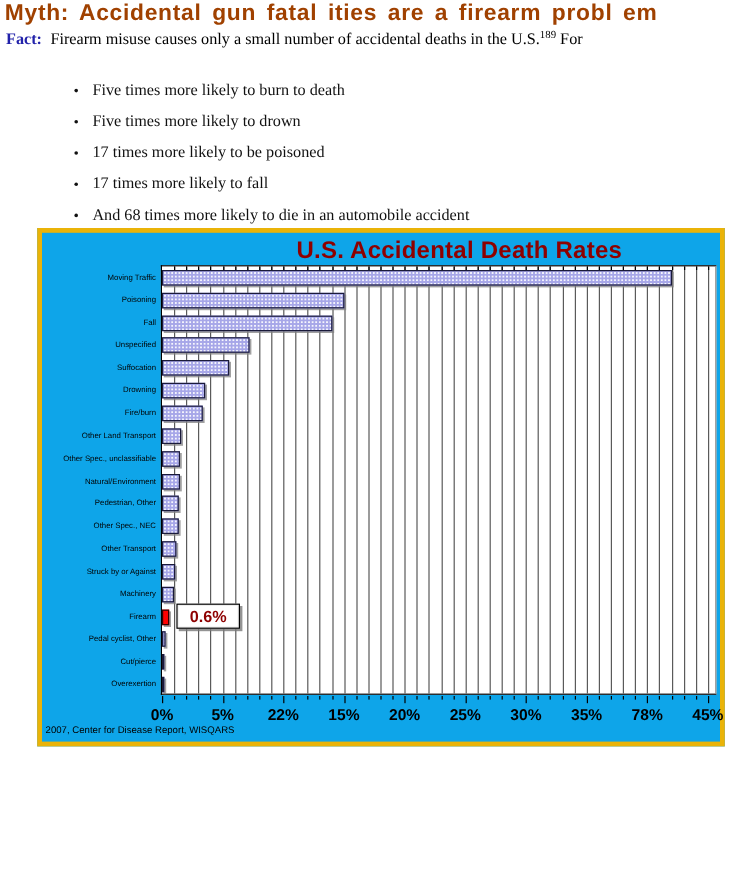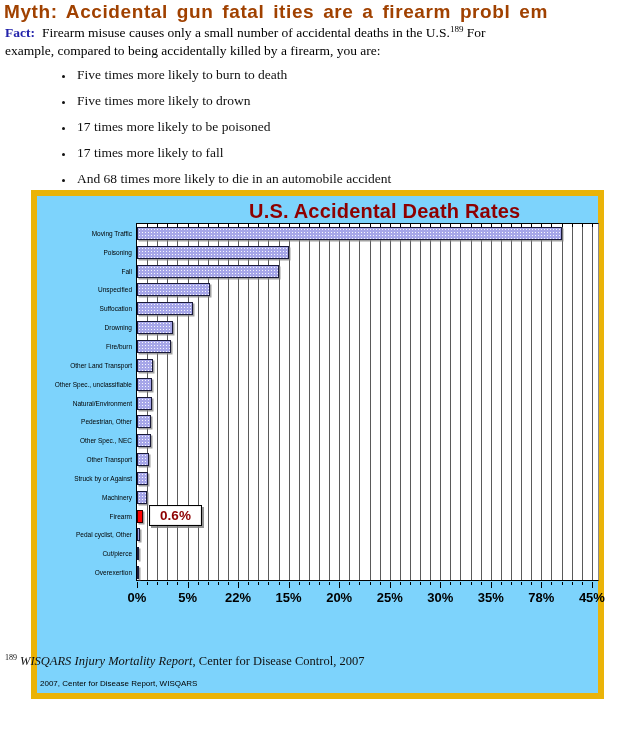--- a/index.html
+++ b/index.html
@@ -22,22 +22,22 @@
 
   .bullets {
     position:absolute; left:75px; top:66px; width:520px;
     list-style:disc; font-size:13.5px; line-height:17px;
   }
   .bullets li { margin-bottom:9px; padding-left:2px; }
   .bullets li::marker { font-size:11px; }
 
   
   .chart-frame {
-    position:absolute; left:31px; top:190px; width:573px; height:509px;
-    border:6px solid #eab308; background:#7dd3fc;
+    position:absolute; left:31px; top:190px; width:573px; height:432px;
+    border:4px solid #eab308; background:#0ea5e9;
   }
   .chart-title {
     position:absolute; left:212px; top:4px; white-space:nowrap;
     font-family:"Liberation Sans", sans-serif;
     font-size:20px; font-weight:bold; color:#8E0000; letter-spacing:0.2px;
   }
   .plot {
     position:absolute; left:99px; top:27px; width:463px; height:358px;
     border-top:1px solid #000; border-right:1px solid #8a8a8a;
     border-left:1px solid #000; border-bottom:1px solid #000;
@@ -80,21 +80,21 @@
   
   .footnotes { position:absolute; left:5px; top:652px; width:600px; font-size:12.5px; }
   .footnotes .fn { margin-bottom:7px; line-height:19px; }
   .footnotes sup { font-size:8px; vertical-align:super; line-height:0; margin-right:3px; }
 </style>
 </head>
 <body>
 
 <h1 class="page-title">Myth: Accidental gun fatal ities are a firearm probl em</h1>
 
-<p class="fact-par"><span class="fact-label">Fact:</span><span>Firearm misuse causes only a small number of accidental deaths in the U.S.</span><sup>189</sup><span> For</span><br><span>example, compared to being accidentally killed by a firearm, you are:</span></p>
+<p class="fact-par"><span class="fact-label">Fact:</span><span>Firearm misuse causes only a small number of accidental deaths in the U.S.</span><sup>189</sup><span> For</span><br></p>
 
 <ul class="bullets" id="bullet-list">
     <li>Five times more likely to burn to death</li>
     <li>Five times more likely to drown</li>
     <li>17 times more likely to be poisoned</li>
     <li>17 times more likely to fall</li>
     <li>And 68 times more likely to die in an automobile accident</li>
   </ul>
 
 <div class="chart-frame">
@@ -283,14 +283,13 @@
       <div class="cat-label" style="left: -5px; top: 325.24px;">Cut/pierce</div>
       <div class="bar" style="top: 323.24px; left: 0px; width: 1.01px; background-color: rgb(166, 166, 232);"></div>
       <div class="cat-label" style="left: -5px; top: 344.08px;">Overexertion</div>
       <div class="bar" style="top: 342.08px; left: 0px; width: 0.6px; background-color: rgb(166, 166, 232);"></div>
       <div class="annot" style="top: 281.13px;">0.6%</div>
     </div>
   <div class="chart-source">2007, Center for Disease Report, WISQARS</div>
 </div>
 
 <div class="footnotes" id="footnotes">
-    <div class="fn"><sup>189</sup><em>WISQARS Injury Mortality Report</em><span>, Center for Disease Control, 2007</span></div>
   </div>
 
 </body></html>

